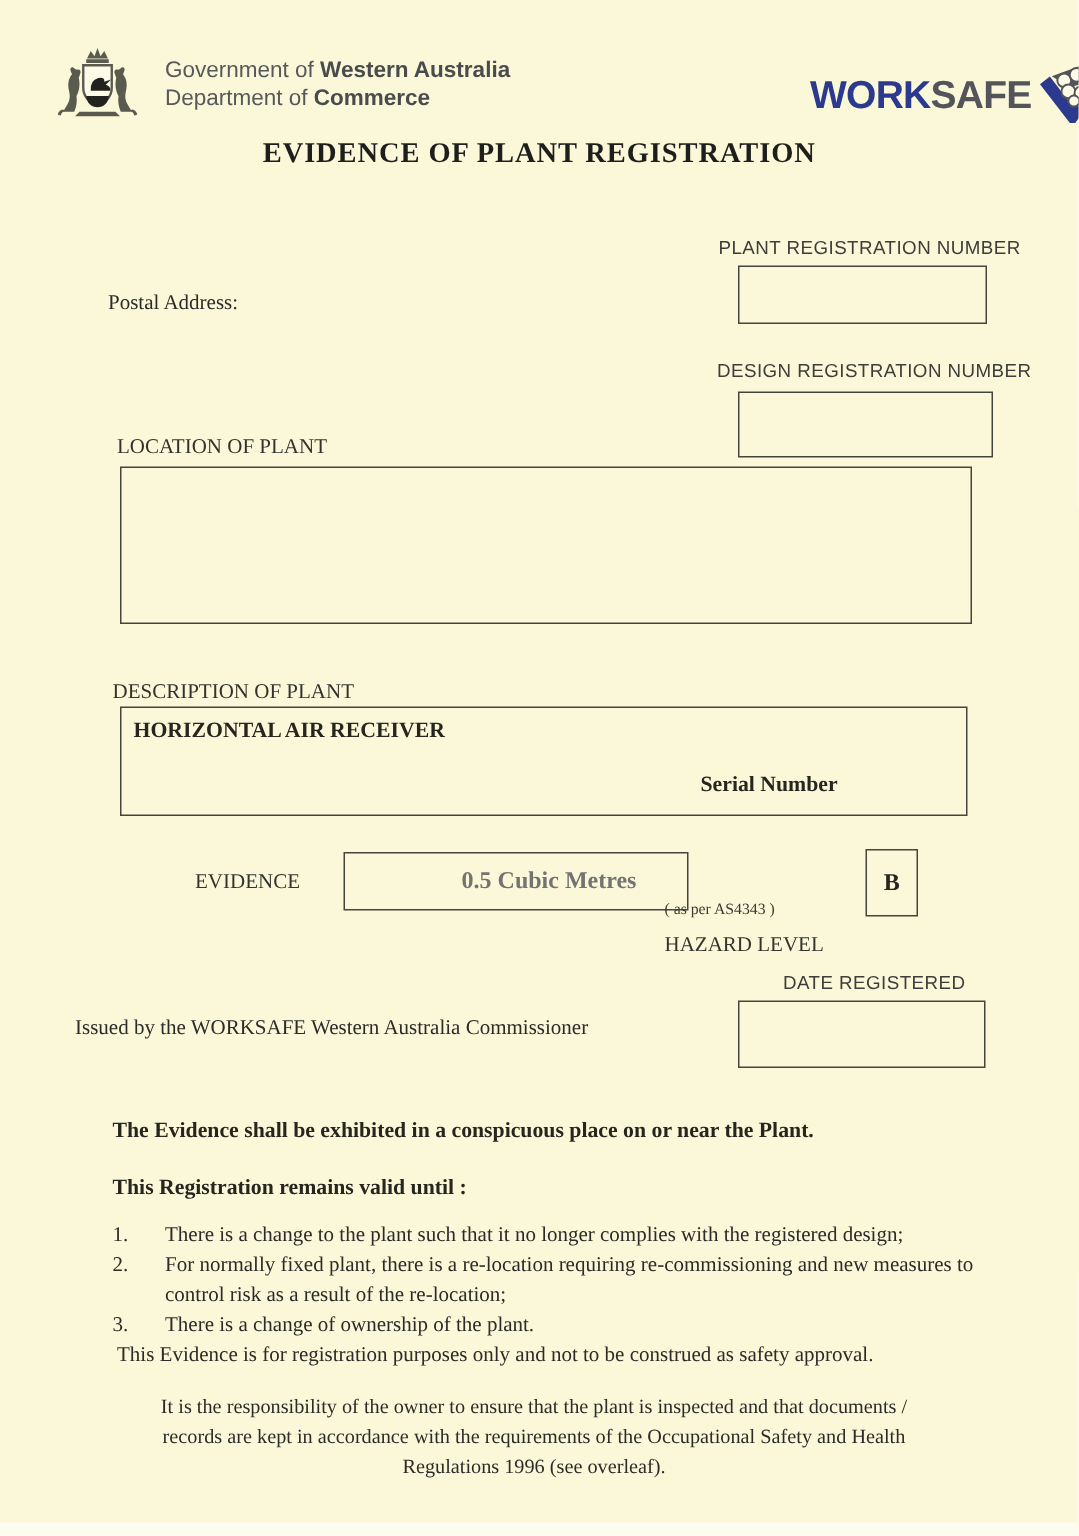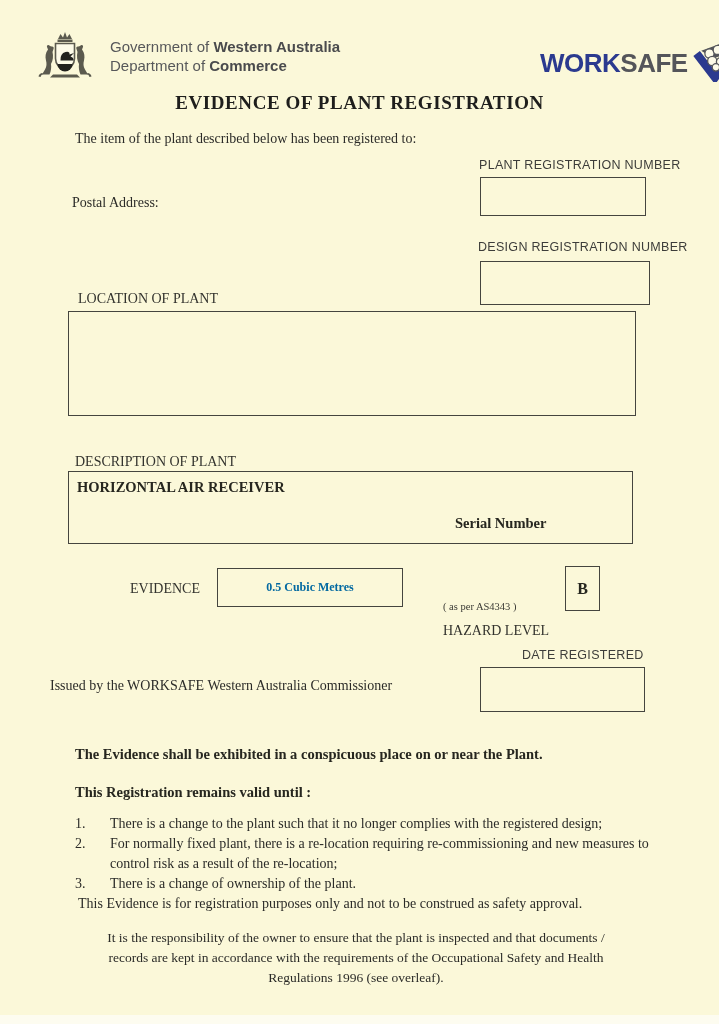--- a/index.html
+++ b/index.html
@@ -57,28 +57,29 @@
     letter-spacing: 0.3px;
     color: #3d3d3a;
   }
   .body-text { font-size: 14px; }
   .bold-state { font-size: 14.5px; font-weight: bold; color: #26261f; }
 
   .fbox {
     position: absolute;
     border: 1.5px solid #45453f;
     background: transparent;
+    margin-left: 12px;
   }
 
   .desc-value { font-size: 14.5px; font-weight: bold; color: #26261f; }
   .serial-label { font-size: 14.5px; font-weight: bold; color: #26261f; text-align: center; }
 
   .cap-box {
     display: flex; align-items: center; justify-content: center;
-    font-size: 12px; font-weight: bold; color: #0369a1;
+    font-size: 16px; font-weight: bold; color: #737373; padding-left: 44px;
   }
   .hazard-sub { font-size: 10.5px; color: #3a3a35; }
   .hazard-box {
     display: flex; align-items: center; justify-content: center;
     font-size: 16px; font-weight: bold; color: #26261f;
   }
 
   .cond-list { width: 592px; font-size: 14px; line-height: 20px; }
   .cond-row { display: flex; }
   .cond-num { width: 35px; flex: 0 0 35px; }
@@ -142,21 +143,20 @@
           <circle cx="22" cy="24" r="5"></circle>
           <circle cx="31" cy="25" r="4.5"></circle>
           <circle cx="26" cy="31" r="4"></circle>
         </g>
       </svg>
     </span>
   </div>
 
   <div class="abs title" style="top:92px;">EVIDENCE OF PLANT REGISTRATION</div>
 
-  <div class="abs body-text" style="left:75px; top:131px;">The item of the plant described below has been registered to:</div>
 
   <div class="abs sans-label" style="left:479px; top:158px;">PLANT REGISTRATION NUMBER</div>
   <div class="fbox" style="left:480px; top:177px; width:164px; height:37px;"></div>
 
   <div class="abs body-text" style="left:72px; top:195px;">Postal Address:</div>
 
   <div class="abs sans-label" style="left:478px; top:240px;">DESIGN REGISTRATION NUMBER</div>
   <div class="fbox" style="left:480px; top:261px; width:168px; height:42px;"></div>
 
   <div class="abs serif-label" style="left:78px; top:291px;">LOCATION OF PLANT</div>

